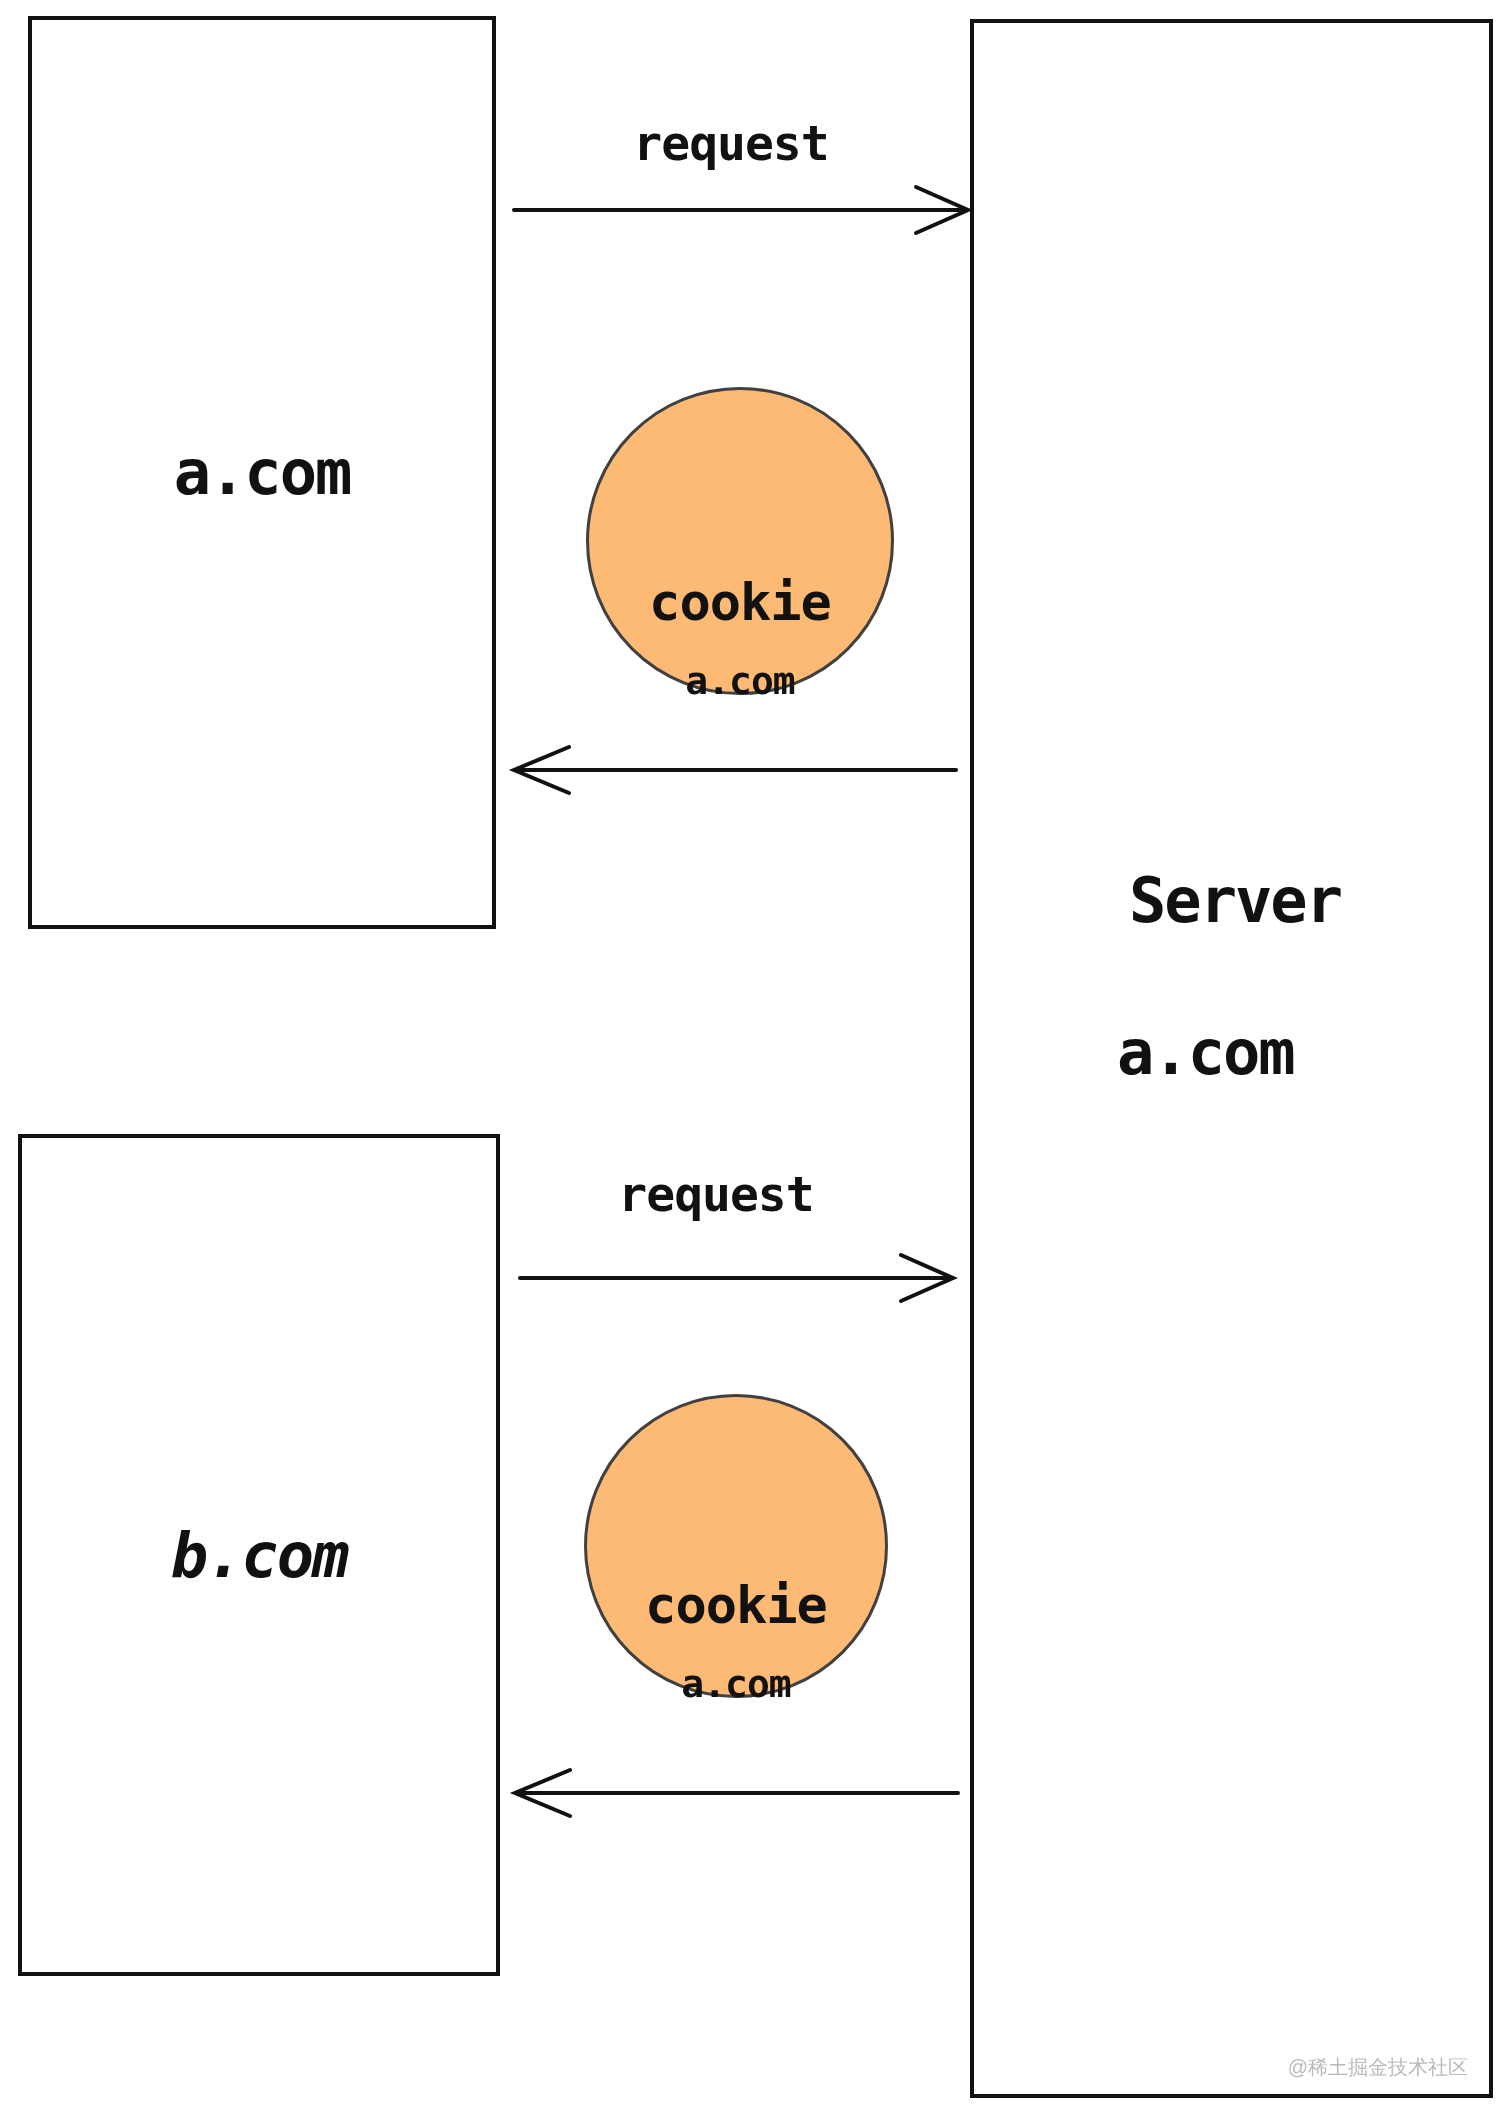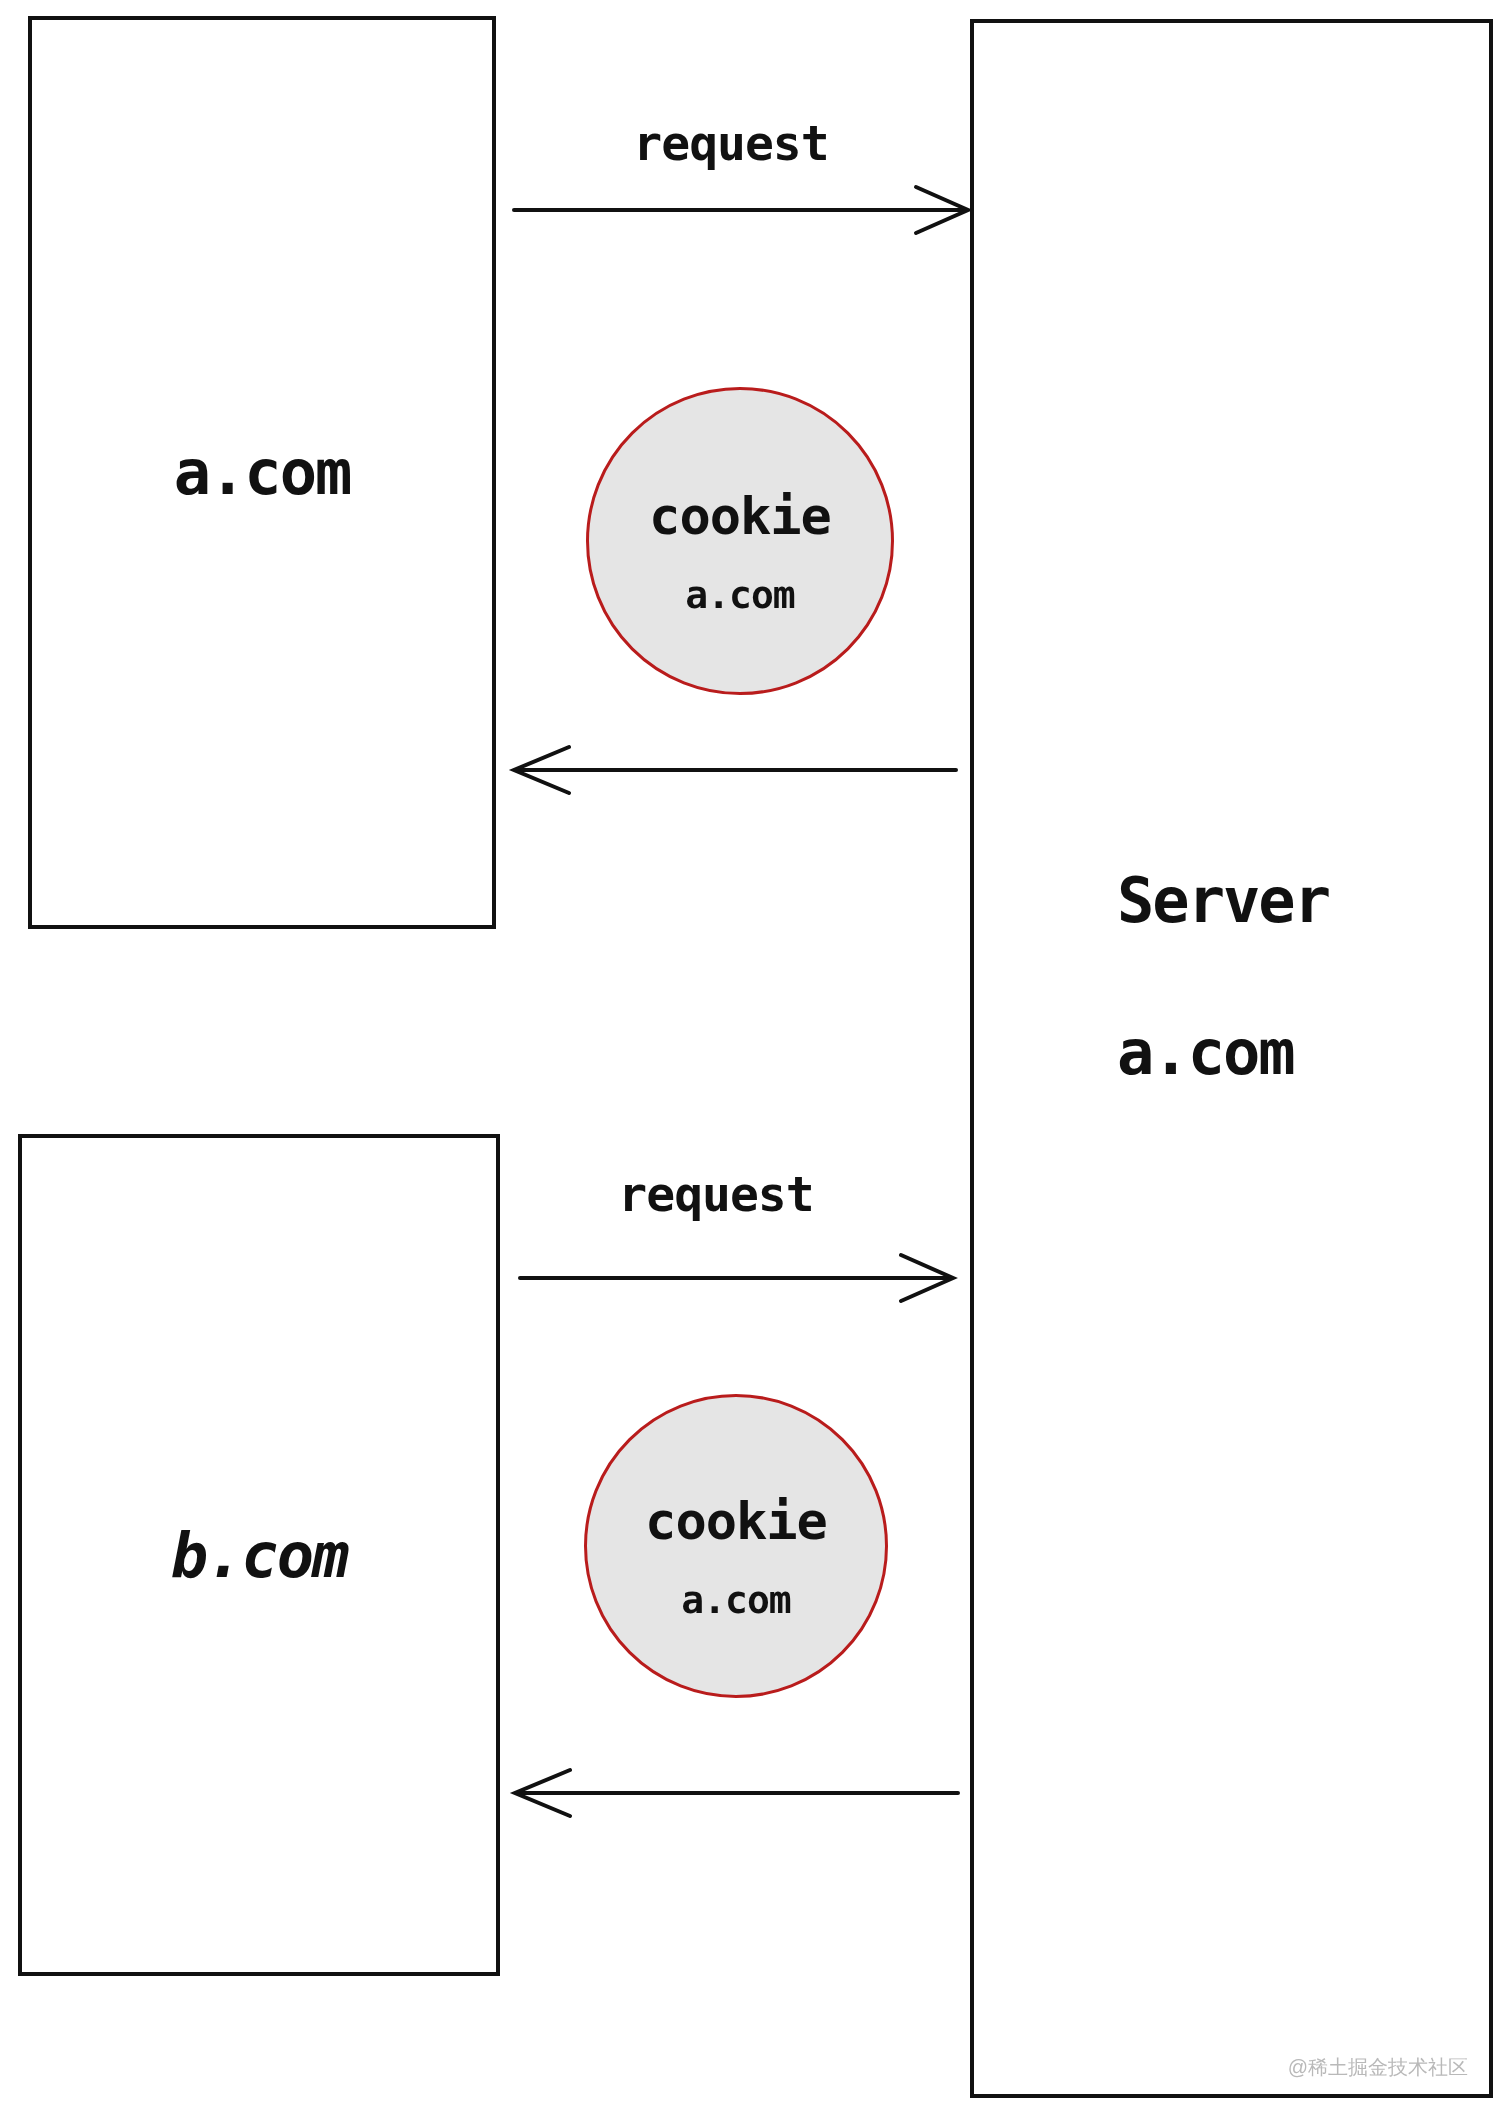--- a/index.html
+++ b/index.html
@@ -37,44 +37,44 @@
 
   .server-label {
     position: absolute;
     left: 1117px;
     font-size: 62px;
     font-weight: bold;
     letter-spacing: -2px;
     line-height: 72px;
     white-space: nowrap;
   }
-  #server-label-line1 { top: 865px; }
+  #server-label-line1 { top: 865px; margin-left: 12px; }
   #server-label-line2 { top: 1017px; }
 
   .flow-label {
     position: absolute;
     font-size: 48px;
     font-weight: bold;
     letter-spacing: -1px;
     line-height: 56px;
     width: 240px;
     text-align: center;
     white-space: nowrap;
   }
   #request-label-1 { left: 611px; top: 115px; }
   #request-label-2 { left: 596px; top: 1166px; }
 
   .cookie-circle {
     position: absolute;
-    border: 3px solid #b91c1c;
+    border: 3px solid #404040;
     border-radius: 50%;
-    background: #e5e5e5;
+    background: #fdba74;
     box-sizing: border-box;
     display: flex;
-    align-items: center;
+    align-items: flex-end;
     justify-content: center;
   }
   #cookie-circle-1 { left: 586px; top: 387px; width: 308px; height: 308px; }
   #cookie-circle-2 { left: 584px; top: 1394px; width: 304px; height: 304px; }
   .cookie-stack {
     display: flex;
     flex-direction: column;
     align-items: center;
     row-gap: 30px;
     transform: translateY(11px);

